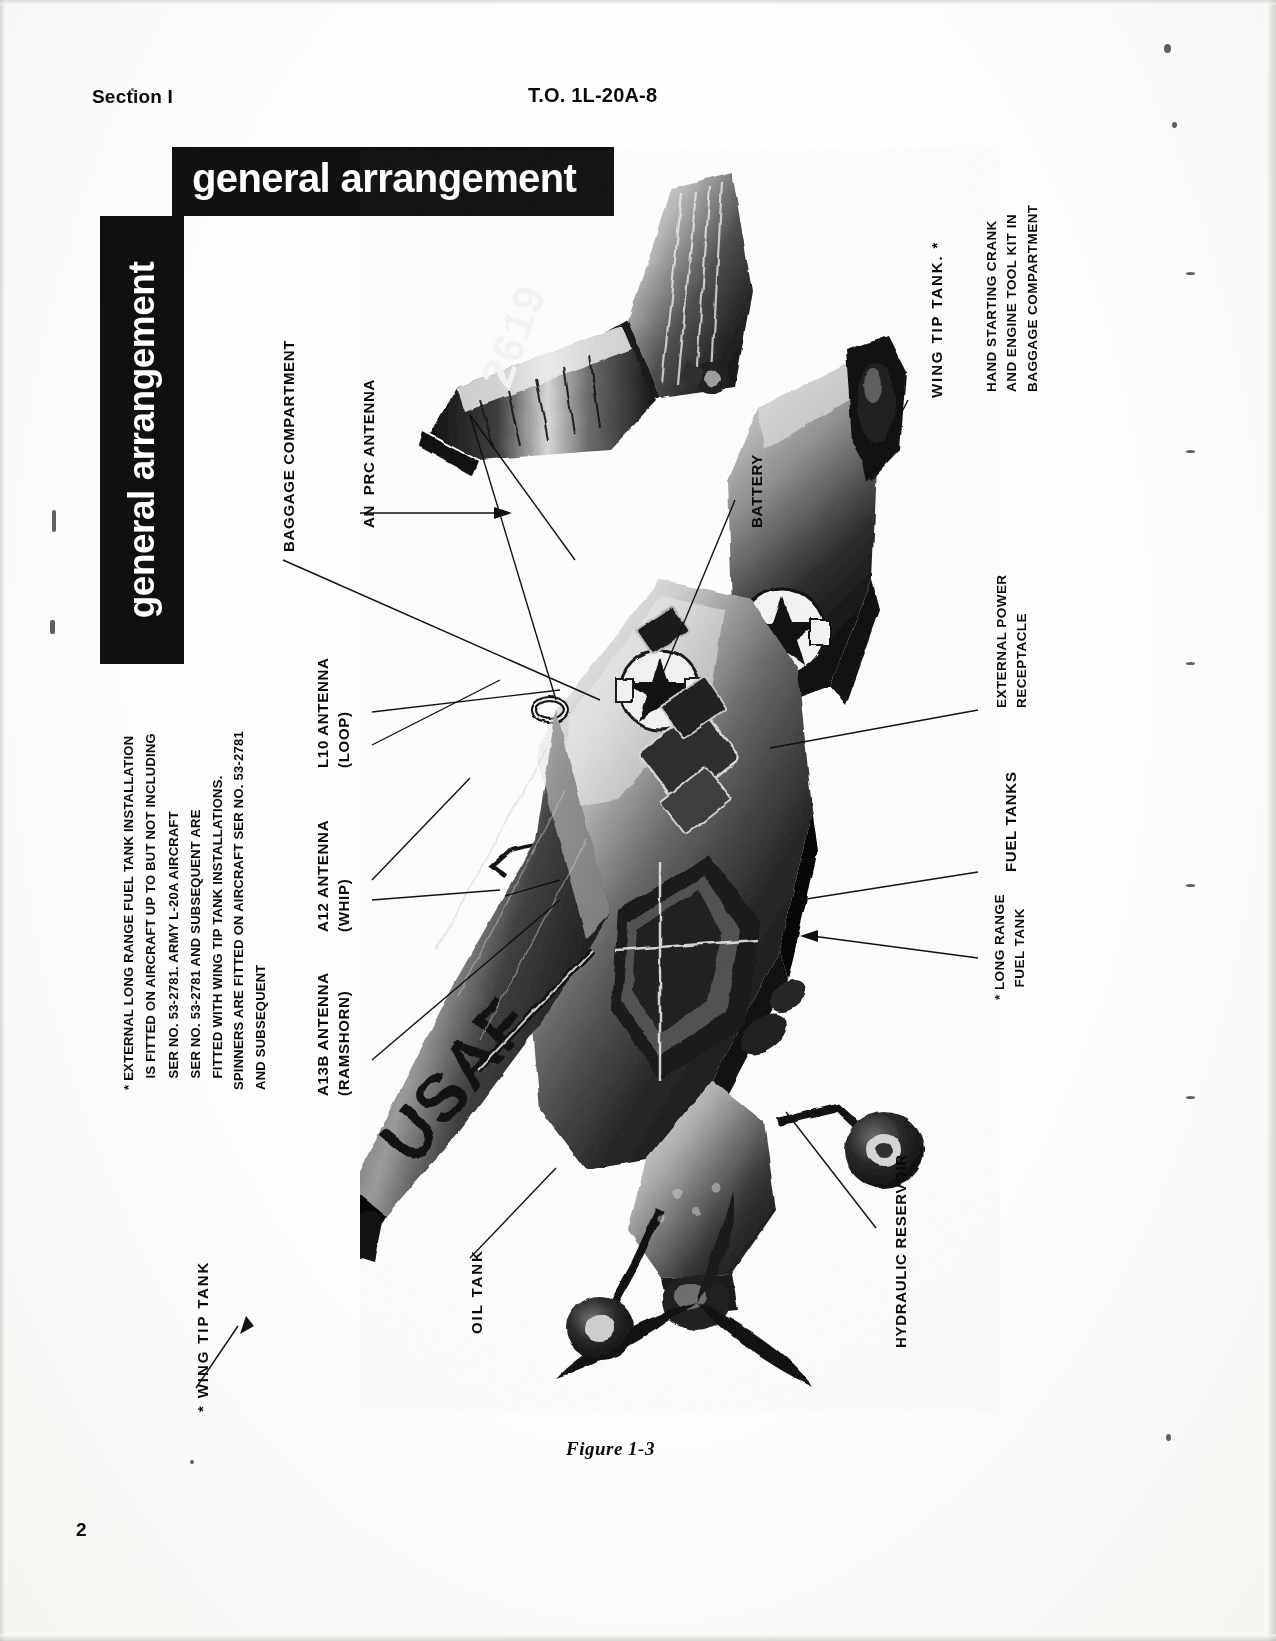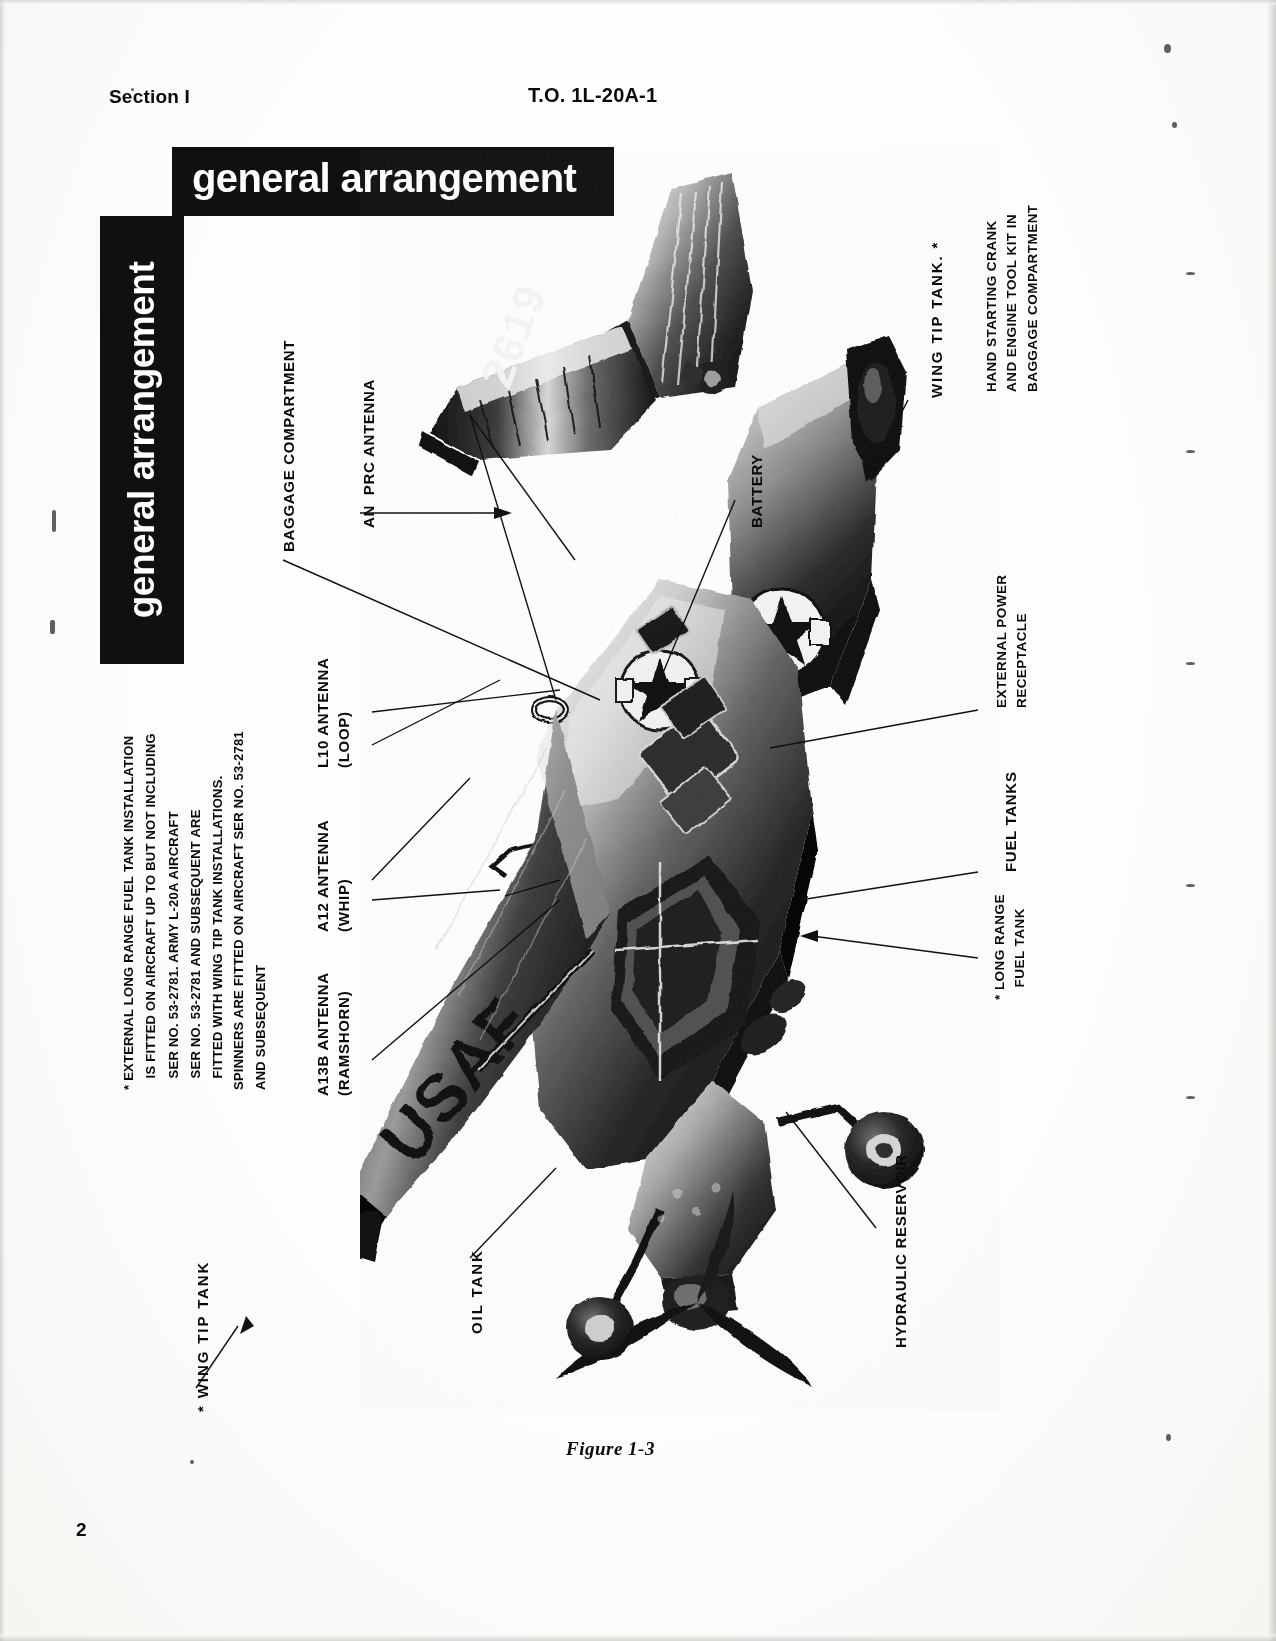--- a/index.html
+++ b/index.html
@@ -38,21 +38,21 @@
   .speck { position:absolute; background:#2b2b2b; border-radius:50%; opacity:.75; }
 
   
   .runhead {
     position: absolute;
     font-weight: bold;
     font-size: 19px;
     letter-spacing: .2px;
     white-space: nowrap;
   }
-  #section-label { left: 109px; top: 86px; text-align: right; }
+  #section-label { left: 92px; top: 86px; text-align: right; }
   #to-number     { left: 528px; top: 84px; font-size: 20px; }
 
   
   #title-bar {
     position: absolute;
     left: 172px; top: 147px;
     width: 442px; height: 69px;
     background: #101010;
   }
   #title-bar .txt {
@@ -152,21 +152,21 @@
   <div class="speck" style="left:1186px; top:662px; width:9px; height:3px;"></div>
   <div class="speck" style="left:1186px; top:884px; width:9px; height:3px;"></div>
   <div class="speck" style="left:1186px; top:1096px;width:9px; height:3px;"></div>
   <div class="speck" style="left:1166px; top:1434px;width:5px; height:7px;"></div>
   <div class="speck" style="left:52px;   top:510px; width:4px; height:22px; border-radius:2px;"></div>
   <div class="speck" style="left:50px;   top:620px; width:5px; height:14px; border-radius:2px;"></div>
   <div class="speck" style="left:131px;  top:88px;  width:3px; height:3px;"></div>
   <div class="speck" style="left:190px;  top:1460px;width:4px; height:4px;"></div>
 
   <div class="runhead" id="section-label">Section I</div>
-  <div class="runhead" id="to-number">T.O. 1L-20A-1</div>
+  <div class="runhead" id="to-number">T.O. 1L-20A-8</div>
 
   <div id="title-bar">
     <div class="txt">general arrangement</div>
   </div>
   <div id="title-tab">
     <div class="txt">general arrangement</div>
   </div>
 
   <svg id="illustration" viewBox="0 0 640 1260">
     <defs>

